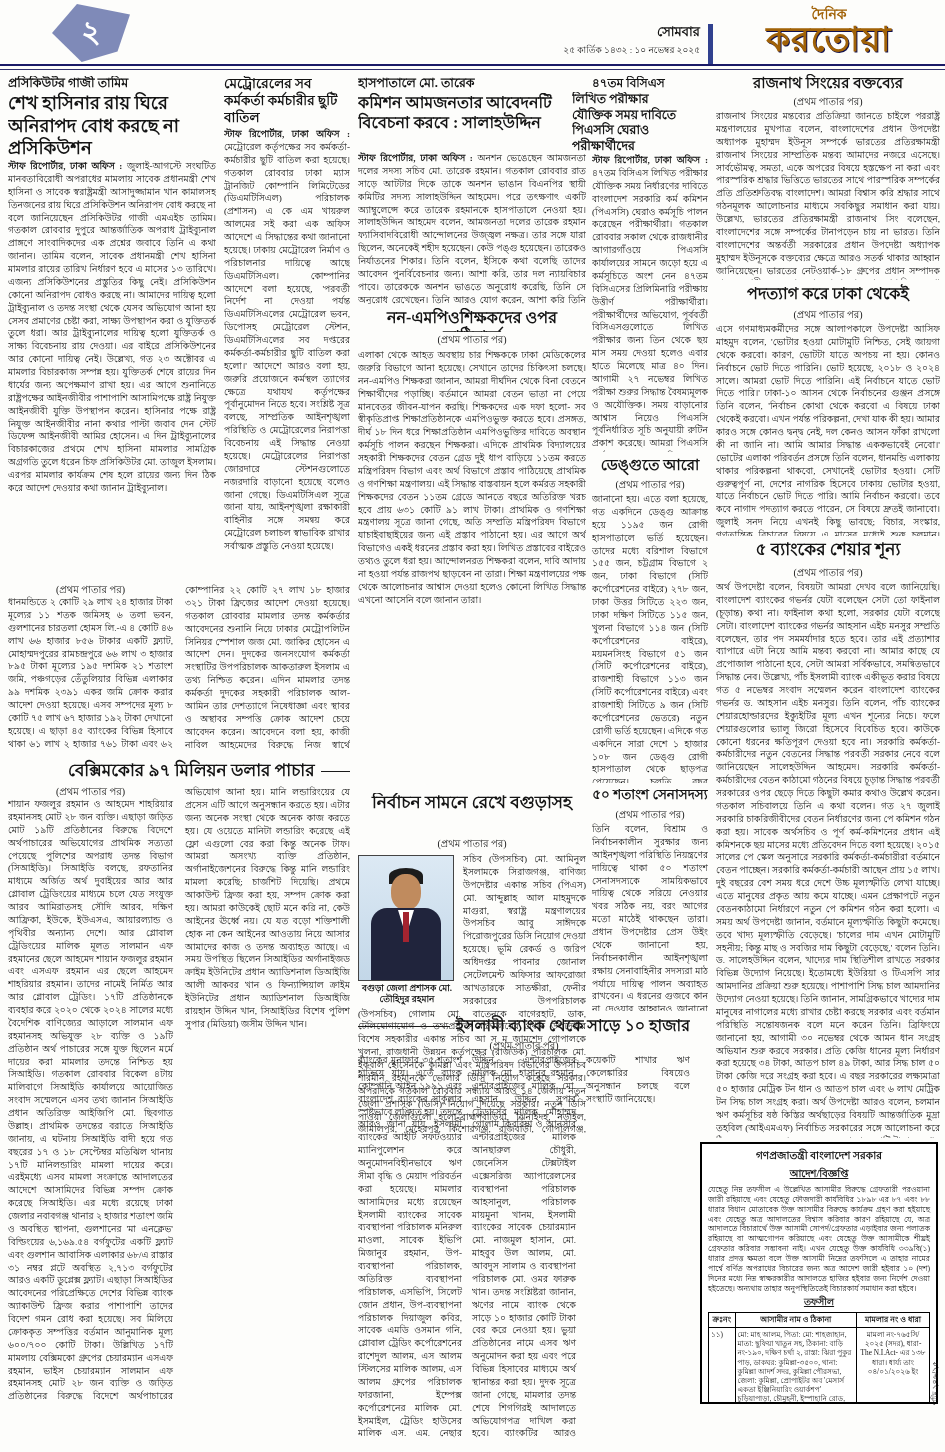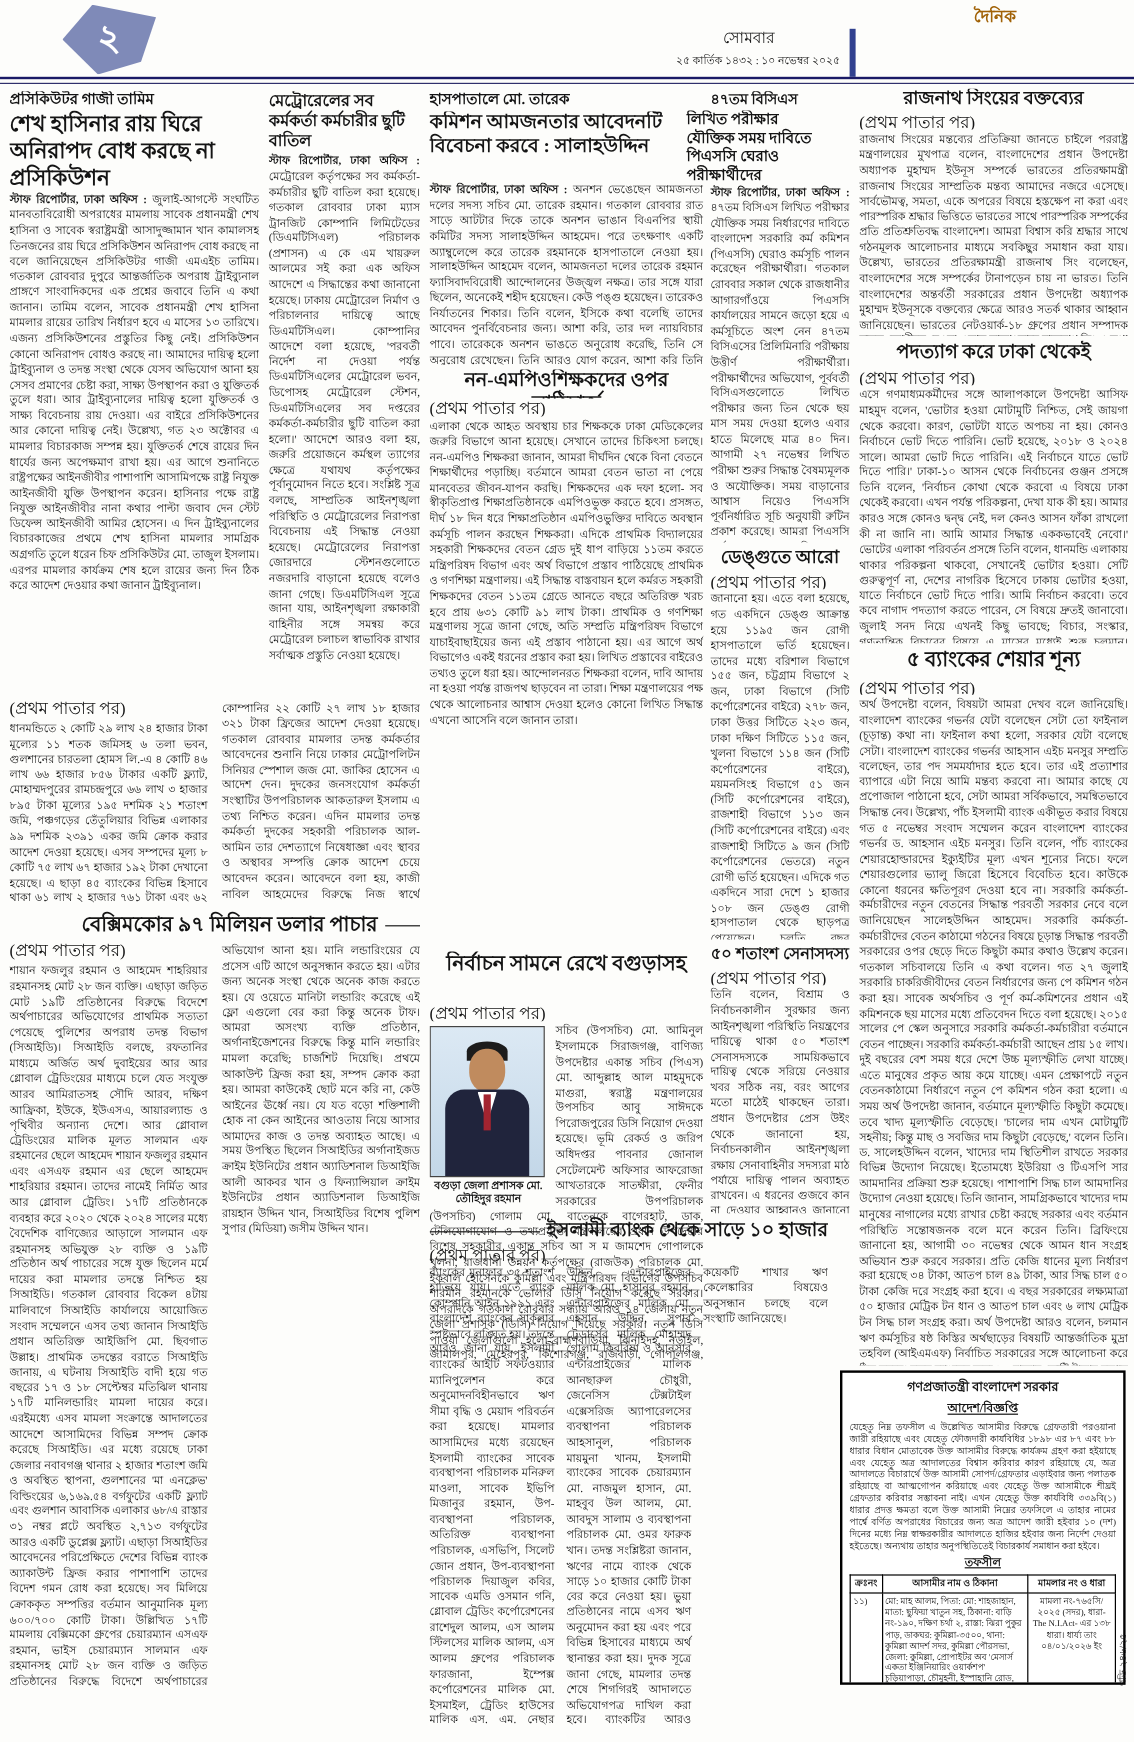--- a/index.html
+++ b/index.html
@@ -6,34 +6,34 @@
   .page{position:relative;width:945px;height:1452px;margin:0 auto;background:#fdfdfb;
         font-family:"Liberation Serif","DejaVu Serif",serif;color:#141414;overflow:hidden;}
   .blk{position:absolute;overflow:hidden;}
   .kicker{font-weight:bold;font-size:12.5px;line-height:1.2;}
   .h-xl{font-weight:bold;font-size:18px;line-height:1.25;}
   .h-lg{font-weight:bold;font-size:16px;line-height:1.25;}
   .h-md{font-weight:bold;font-size:13.5px;line-height:1.25;}
   .h-sm{font-weight:bold;font-size:12.5px;line-height:1.25;}
   .h-sec{font-weight:bold;font-size:15px;line-height:1.2;text-align:center;}
   .ctr{text-align:left;}
-  .cont{font-size:14px;text-align:left;line-height:1.2;}
+  .cont{font-size:10px;text-align:center;line-height:1.2;}
   .body-txt{font-size:9.2px;line-height:1.4;text-align:justify;}
   .byline{font-weight:bold;}
   .cols2{column-count:2;column-gap:12px;column-fill:auto;height:100%;}
   .cols3{column-count:3;column-gap:10px;column-fill:auto;height:100%;}
   .head-row{display:flex;align-items:center;gap:6px;}
   .head-row .rule{flex:1;border-top:1.5px solid #1a1a1a;height:0;}
   
   .badge{position:absolute;left:52px;top:4px;width:78px;height:58px;background:#7f8ab8;
          clip-path:polygon(32% 0,100% 18%,84% 82%,38% 100%,0 50%);
          display:flex;align-items:center;justify-content:center;}
   .badge span{color:#fff;font-size:30px;font-weight:bold;font-family:"Liberation Sans",sans-serif;}
   .date-blk{position:absolute;left:548px;top:22px;width:152px;text-align:right;}
-  .date-day{font-weight:normal;font-size:13px;text-align:center;}
+  .date-day{font-weight:bold;font-size:13px;}
   .date-line{font-size:9px;}
   .vbar{position:absolute;left:708px;top:24px;width:5px;height:40px;background:#31418f;}
   .logo{position:absolute;left:718px;top:8px;width:222px;text-align:center;color:#a16207;}
   .logo-top{font-weight:bold;font-size:14px;line-height:1;}
   .logo-main{font-weight:bold;font-size:34px;line-height:1.05;letter-spacing:1px;
              text-shadow:1px 1px 0 #10104e;}
   .hrule1{position:absolute;left:0;top:64px;width:945px;border-top:2.5px solid #1a1a66;}
   .hrule2{position:absolute;left:0;top:69px;width:945px;border-top:1px solid #30306c;}
   
   .photo-wrap{float:left;width:98px;margin:2px 7px 2px 0;}
@@ -69,20 +69,21 @@
   <div class="badge">
     <span>২</span>
   </div>
   <div class="date-blk">
     <div class="date-day">সোমবার</div>
     <div class="date-line">২৫ কার্তিক ১৪৩২ : ১০ নভেম্বর ২০২৫</div>
   </div>
   <div class="vbar"></div>
   <div class="logo">
     <div class="logo-top">দৈনিক</div>
+    <div class="logo-main">করতোয়া</div>
   </div>
   <div class="hrule1"></div>
   <div class="hrule2"></div>
 
   <div class="blk kicker" style="left:8px;top:76px;width:208px;height:16px;">প্রসিকিউটর গাজী তামিম</div>
   <div class="blk h-xl" style="left:8px;top:92px;width:208px;height:66px;">শেখ হাসিনার রায় ঘিরে অনিরাপদ বোধ করছে না প্রসিকিউশন</div>
   <div class="blk body-txt" style="left:8px;top:160px;width:208px;height:396px;">
     <span class="byline">স্টাফ রিপোর্টার, ঢাকা অফিস :</span>
     <span>জুলাই-আগস্টে সংঘটিত মানবতাবিরোধী অপরাধের মামলায় সাবেক প্রধানমন্ত্রী শেখ হাসিনা ও সাবেক স্বরাষ্ট্রমন্ত্রী আসাদুজ্জামান খান কামালসহ তিনজনের রায় ঘিরে প্রসিকিউশন অনিরাপদ বোধ করছে না বলে জানিয়েছেন প্রসিকিউটর গাজী এমএইচ তামিম। গতকাল রোববার দুপুরে আন্তর্জাতিক অপরাধ ট্রাইব্যুনাল প্রাঙ্গণে সাংবাদিকদের এক প্রশ্নের জবাবে তিনি এ কথা জানান। তামিম বলেন, সাবেক প্রধানমন্ত্রী শেখ হাসিনা মামলার রায়ের তারিখ নির্ধারণ হবে এ মাসের ১৩ তারিখে। এজন্য প্রসিকিউশনের প্রস্তুতির কিছু নেই। প্রসিকিউশন কোনো অনিরাপদ বোধও করছে না। আমাদের দায়িত্ব হলো ট্রাইব্যুনাল ও তদন্ত সংস্থা থেকে যেসব অভিযোগ আনা হয় সেসব প্রমাণের চেষ্টা করা, সাক্ষ্য উপস্থাপন করা ও যুক্তিতর্ক তুলে ধরা। আর ট্রাইব্যুনালের দায়িত্ব হলো যুক্তিতর্ক ও সাক্ষ্য বিবেচনায় রায় দেওয়া। এর বাইরে প্রসিকিউশনের আর কোনো দায়িত্ব নেই। উল্লেখ্য, গত ২৩ অক্টোবর এ মামলার বিচারকাজ সম্পন্ন হয়। যুক্তিতর্ক শেষে রায়ের দিন ধার্যের জন্য অপেক্ষমাণ রাখা হয়। এর আগে শুনানিতে রাষ্ট্রপক্ষের আইনজীবীর পাশাপাশি আসামিপক্ষে রাষ্ট্র নিযুক্ত আইনজীবী যুক্তি উপস্থাপন করেন। হাসিনার পক্ষে রাষ্ট্র নিযুক্ত আইনজীবীর নানা কথার পাল্টা জবাব দেন স্টেট ডিফেন্স আইনজীবী আমির হোসেন। এ দিন ট্রাইব্যুনালের বিচারকাজের প্রথমে শেখ হাসিনা মামলার সামগ্রিক অগ্রগতি তুলে ধরেন চিফ প্রসিকিউটর মো. তাজুল ইসলাম। এরপর মামলার কার্যক্রম শেষ হলে রায়ের জন্য দিন ঠিক করে আদেশ দেওয়ার কথা জানান ট্রাইব্যুনাল।</span>
   </div>

